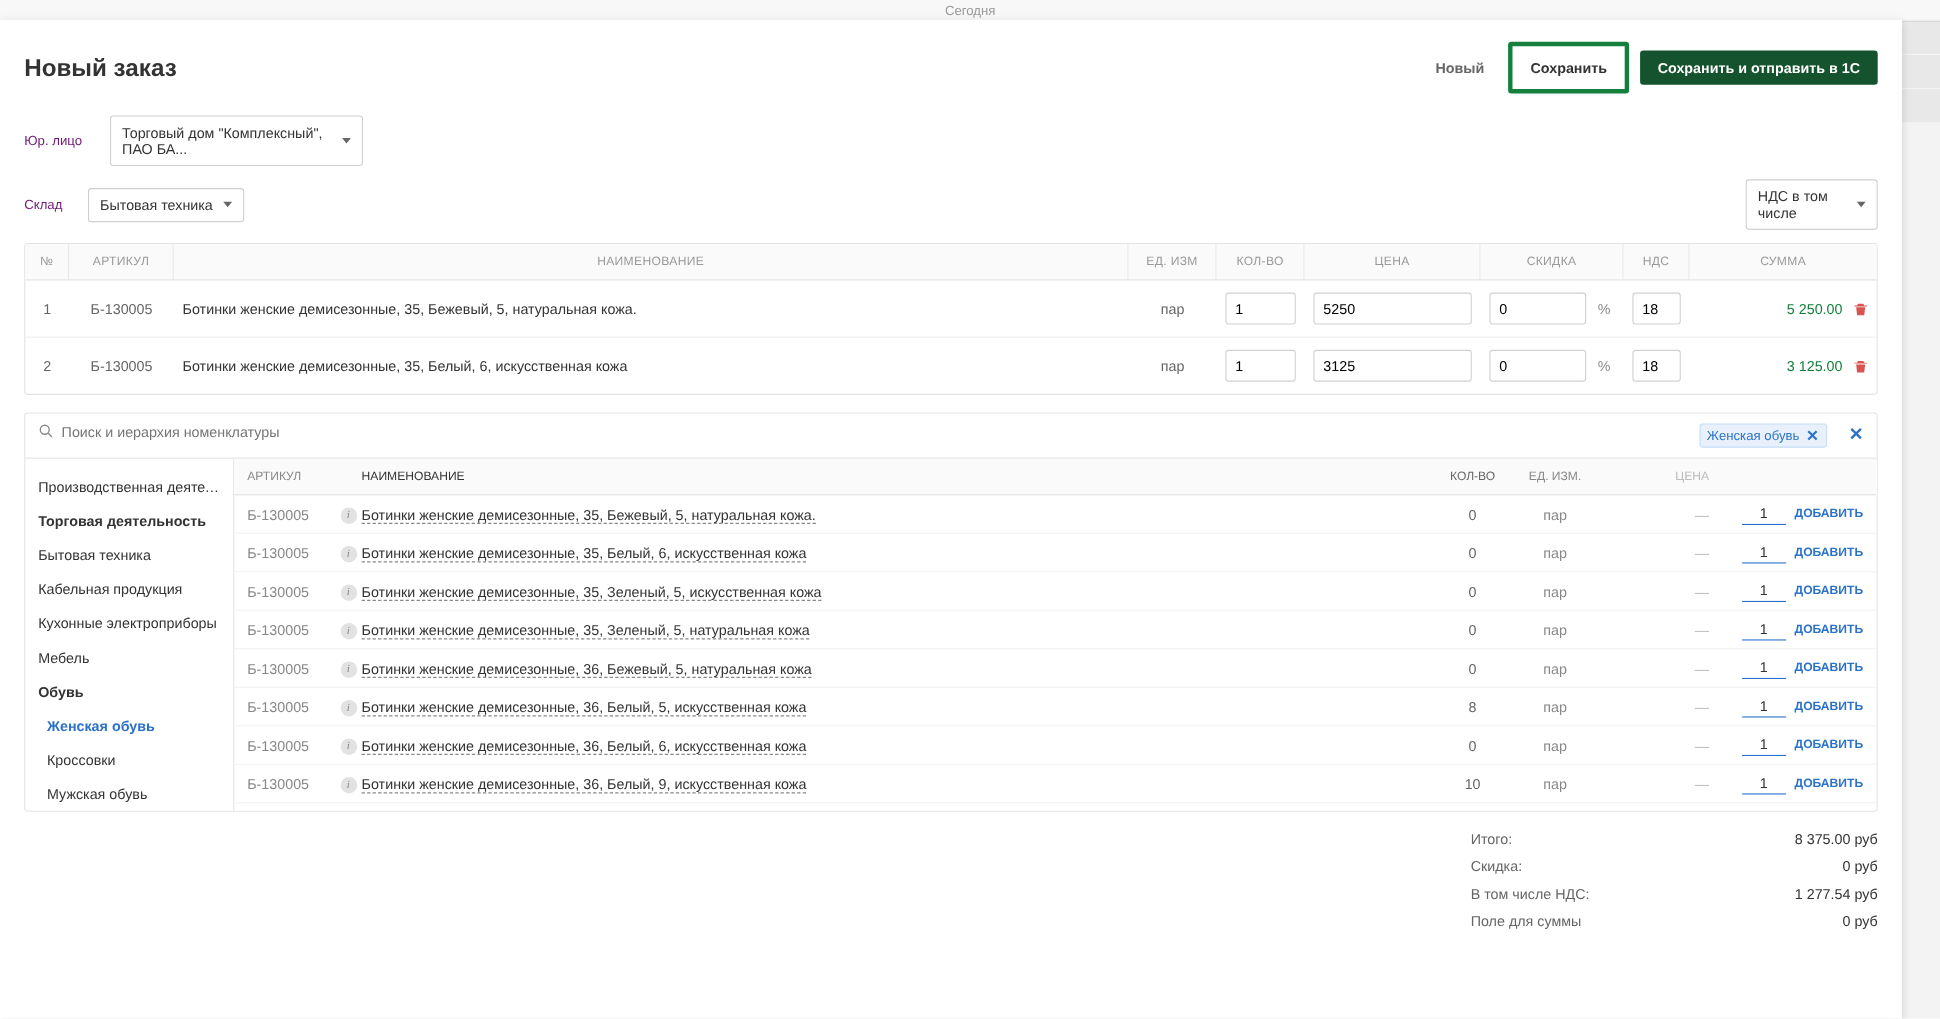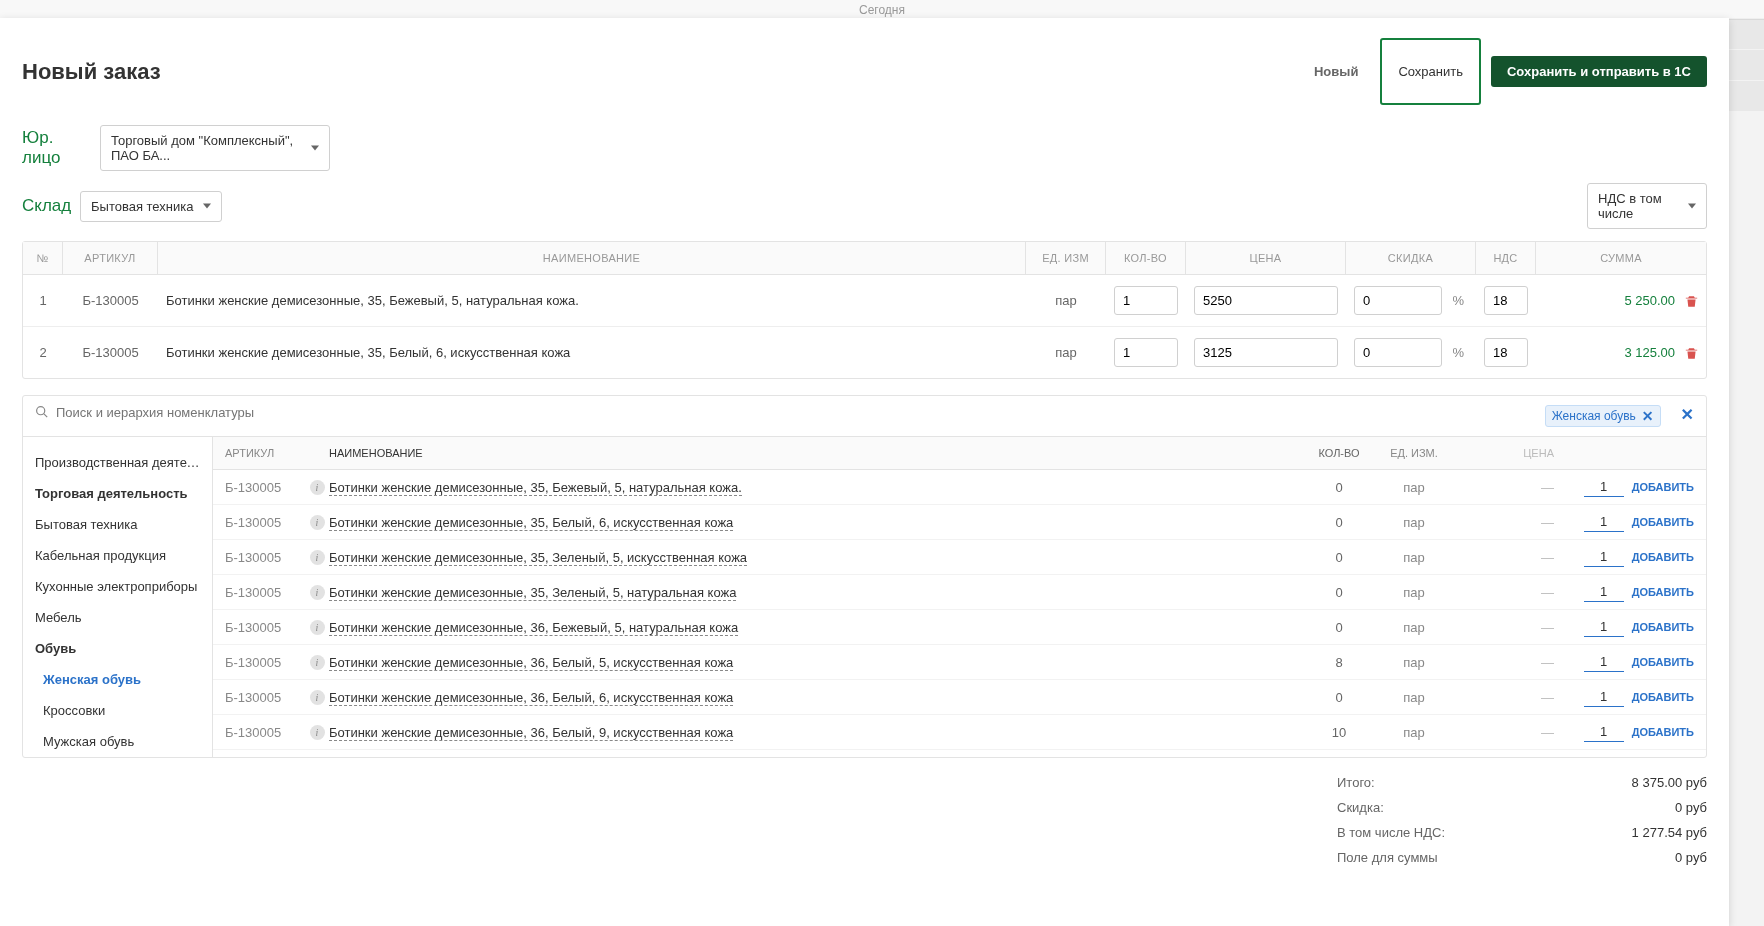--- a/index.html
+++ b/index.html
@@ -5,24 +5,24 @@
 *{box-sizing:border-box;margin:0;padding:0;font-family:Arial,Helvetica,sans-serif}
 body{background:#fff;font-size:13px;color:#333;overflow:hidden}
 .topbar{height:20px;background:#f8f8f8;border-bottom:1px solid #e6e6e6;text-align:center;color:#999;font-size:12px;line-height:20px;position:relative}
 .topbar-ghost-l{position:absolute;left:0;top:0;color:#ccc;font-size:14px;font-weight:700;padding-left:10px}
 .topbar-ghost-r{position:absolute;right:20px;top:0;color:#ccc;font-size:14px;font-weight:700}
 .modal{position:absolute;left:0;right:35px;top:18px;bottom:0;background:#fff;box-shadow:0 2px 8px rgba(0,0,0,.15)}
 .modal-header{display:flex;align-items:center;justify-content:space-between;padding:20px 22px 0 22px}
 .modal-title{font-size:22px;font-weight:700;color:#333}
 .header-actions{display:flex;gap:10px;align-items:center}
 .btn-link{background:none;border:none;color:#666;font-size:13px;cursor:pointer;font-weight:700;padding:8px 12px}
-.btn-outline{background:#fff;border:2px solid #15803d;border-radius:3px;color:#333;font-size:13px;font-weight:400;padding:24px 16px;cursor:pointer}
+.btn-outline{background:#fff;border:4px solid #15803d;border-radius:3px;color:#333;font-size:13px;font-weight:700;padding:12px 16px;cursor:pointer}
 .btn-primary{background:#14532d;border:none;border-radius:3px;color:#fff;font-size:13px;font-weight:700;padding:8px 16px;cursor:pointer}
 .form-row{display:flex;align-items:center;padding:6px 22px;gap:20px}
-.form-label{width:58px;color:#15803d;font-size:17px}
+.form-label{width:58px;color:#701a75;font-size:12px}
 .select{border:1px solid #d0d0d0;border-radius:3px;padding:7px 28px 7px 10px;font-size:13px;color:#333;background:#fff;position:relative;cursor:pointer;display:inline-flex;align-items:center}
 .select::after{content:"";position:absolute;right:10px;top:50%;width:0;height:0;border-left:4px solid transparent;border-right:4px solid transparent;border-top:5px solid #666;transform:translateY(-50%)}
 .select-right{margin-left:auto}
 .row-forms{display:flex;align-items:center;padding:6px 22px 12px 22px}
 .order-grid-wrap{padding:0 22px}
 .order-grid{width:100%;border:1px solid #e3e3e3;border-radius:3px;border-collapse:separate;border-spacing:0}
 .order-grid th{background:#fafafa;border-bottom:1px solid #e3e3e3;border-right:1px solid #e3e3e3;color:#999;font-size:11px;font-weight:400;text-transform:uppercase;letter-spacing:.3px;padding:10px 8px;text-align:center}
 .order-grid th:last-child{border-right:none}
 .order-grid td{border-bottom:1px solid #eee;padding:11px 8px;font-size:13px;vertical-align:middle}
 .order-grid tbody tr:last-child td{border-bottom:none}

